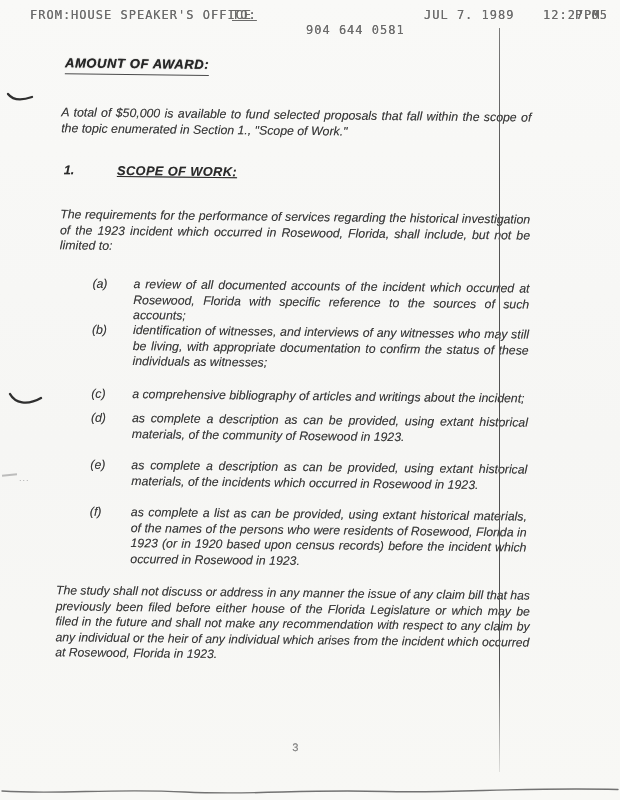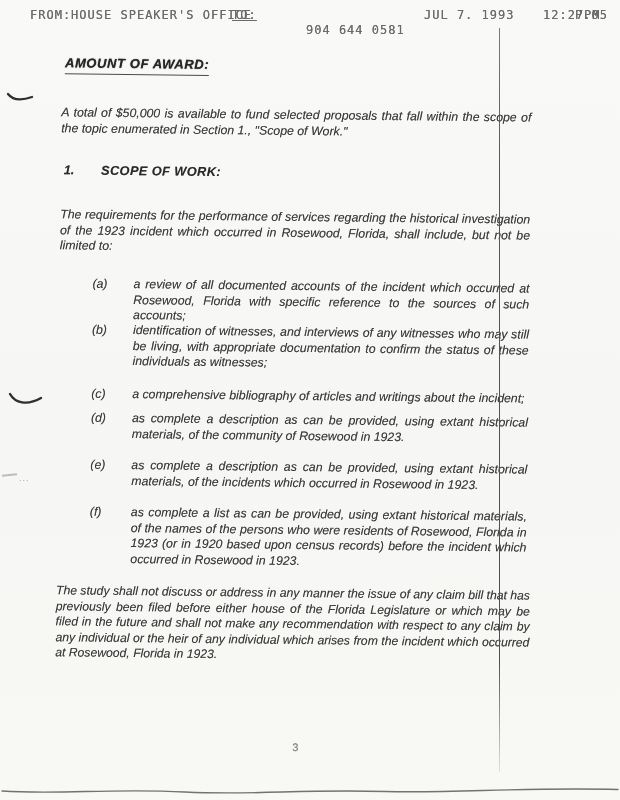--- a/index.html
+++ b/index.html
@@ -40,21 +40,21 @@
     font-weight:bold;font-size:13px;letter-spacing:.6px;
     color:#272727;
     border-bottom:1.4px solid #4a4a4a;
     padding-bottom:2px;
     text-shadow:0 0 0.9px rgba(40,40,40,.9);
   }
   .para{position:absolute;margin:0;text-align:justify;}
   .para1{left:62px;top:105px;width:470px;}
   .section-line{position:absolute;left:65px;top:162px;font-weight:bold;font-size:12.8px;color:#2a2a2a;}
   .sec-num{display:inline-block;}
-  .sec-title{display:inline-block;margin-left:23px;letter-spacing:.4px;}
+  .sec-title{display:inline-block;margin-left:39px;letter-spacing:.4px;text-decoration:underline;}
   .para2{left:62px;top:207px;width:470px;}
   .item{position:absolute;left:95px;width:437px;}
   .item-label{position:absolute;left:0;top:0;}
   .item-text{display:block;margin-left:41px;text-align:justify;}
   .item-a{top:276px;}
   .item-b{top:322px;}
   .item-c{top:386px;}
   .item-d{top:410px;}
   .item-e{top:457px;}
   .item-f{top:504px;}
@@ -83,21 +83,21 @@
 </style>
 </head>
 <body>
 
 <div class="page">
 
   <div class="fax-header">
     <span class="fh fh-from">FROM:HOUSE SPEAKER'S OFFICE</span>
     <span class="fh fh-to">TO:</span>
     <span class="fh fh-num">904 644 0581</span>
-    <span class="fh fh-date">JUL 7. 1993</span>
+    <span class="fh fh-date">JUL 7. 1989</span>
     <span class="fh fh-time">12:27PM</span>
     <span class="fh fh-page">P.05</span>
   </div>
 
   <div class="doc">
 
     <span class="heading">AMOUNT OF AWARD:</span>
 
     <p class="para para1">A total of $50,000 is available to fund selected proposals that fall within the scope of the topic enumerated in Section 1., "Scope of Work."</p>
 

